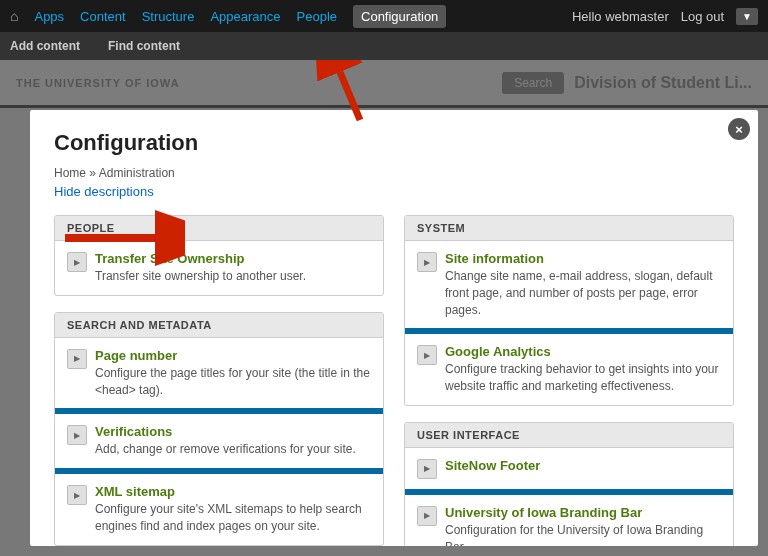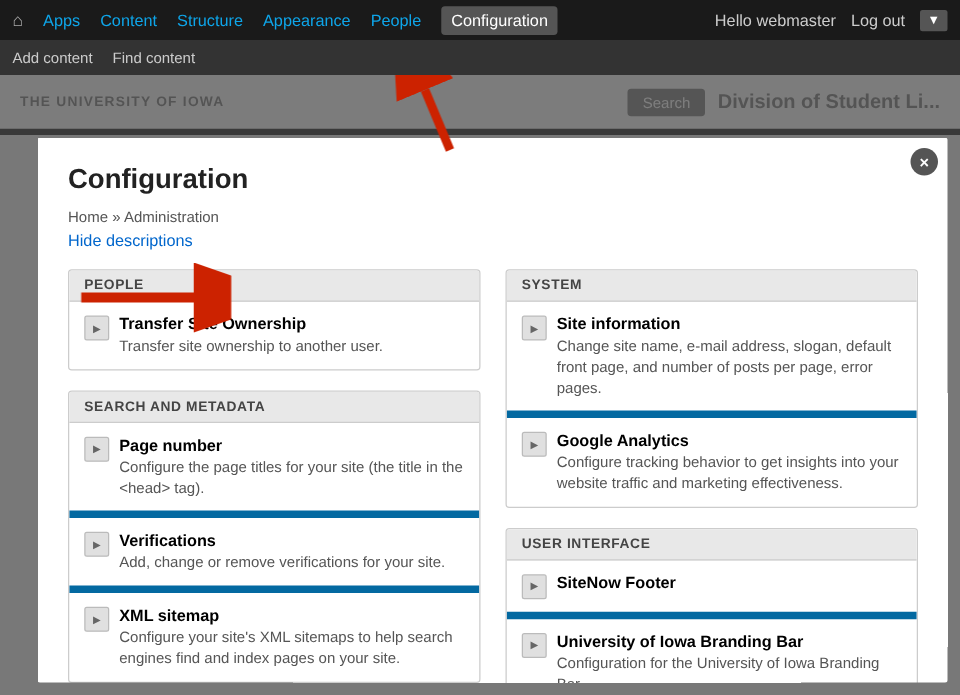--- a/index.html
+++ b/index.html
@@ -48,21 +48,22 @@
       font-size: 13px;
     }
 
     
     .sub-nav {
       background: #333;
       height: 28px;
       display: flex;
       align-items: center;
       padding: 0 10px;
-      gap: 16px;
+      gap: 28px;
+      font-weight: bold;
     }
     .sub-nav span {
       color: #ccc;
       font-size: 12px;
       cursor: pointer;
     }
 
     
     .bg-content {
       background: #f0f0f0;
@@ -71,21 +72,21 @@
       overflow: hidden;
     }
 
     
     .site-header {
       background: #f8f8f8;
       height: 48px;
       display: flex;
       align-items: center;
       padding: 0 16px;
-      border-bottom: 5px solid #737373;
+      border-bottom: 3px solid #737373;
     }
     .site-logo {
       color: #333;
       font-size: 11px;
       font-weight: bold;
       text-transform: uppercase;
       letter-spacing: 1px;
       opacity: 0.4;
     }
     .site-header-right {
@@ -219,21 +220,21 @@
       flex-shrink: 0;
       margin-top: 1px;
     }
     .item-icon::after {
       content: '▶';
       font-size: 8px;
       color: #666;
     }
     .item-content {}
     .item-title {
-      color: #000000;
+      color: #4d7c0f;
       font-size: 13px;
       font-weight: bold;
       cursor: pointer;
       text-decoration: none;
     }
     .item-desc {
       color: #555;
       font-size: 12px;
       margin-top: 2px;
       line-height: 1.4;

